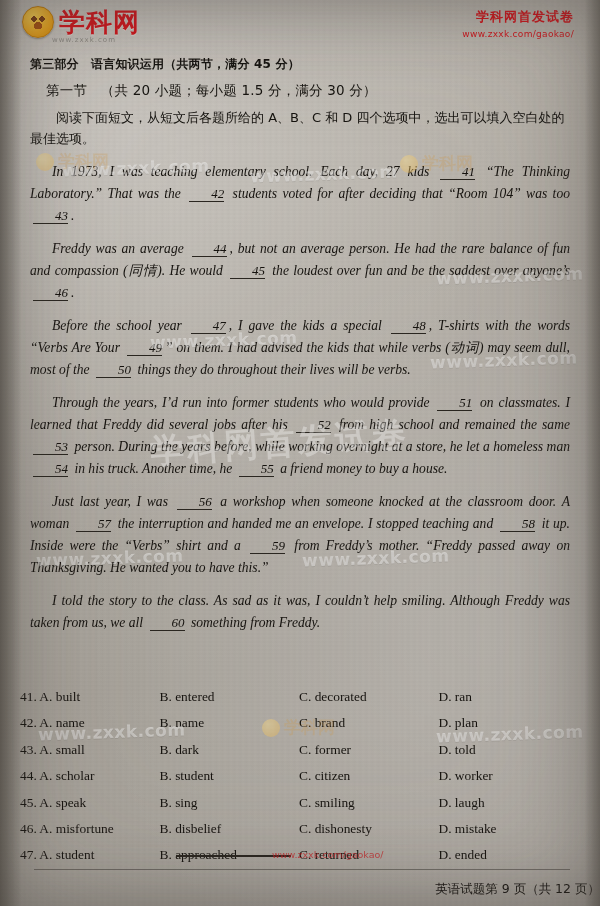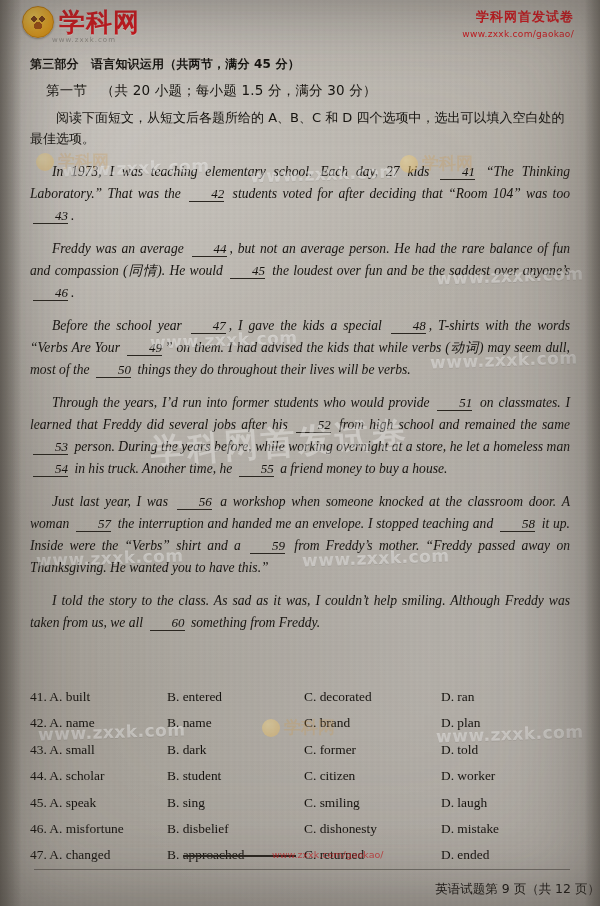--- a/index.html
+++ b/index.html
@@ -94,21 +94,21 @@
     font-size:13.6px;line-height:1.62;margin:11px 4px 0 0;text-align:justify;
     text-indent:22px;color:#16130f;font-style:italic;
   }
   .bl{
     display:inline-block;min-width:34px;text-align:center;
     border-bottom:1.2px solid #2a2620;margin:0 3px;
     font-size:13px;line-height:1.1;
   }
 
   
-  .opts{position:absolute;left:30px;right:22px;top:690px;}
+  .opts{position:absolute;left:20px;right:22px;top:690px;}
   .orow{display:flex;font-size:13.4px;line-height:1.0;margin-bottom:13px;color:#16130f;}
   .oc{flex:0 0 25%;}
   .oc.first{flex:0 0 25%;}
   .strike{position:relative;}
   .strike:after{
     content:"";position:absolute;left:16px;right:8px;top:52%;height:1.4px;background:#2a2620;
   }
 
   
   .footer{
@@ -213,21 +213,21 @@
         <div class="oc"><span>C. smiling</span></div>
         <div class="oc"><span>D. laugh</span></div>
       </div>
       <div class="orow">
         <div class="oc first"><span>46. </span> <span>A. misfortune</span></div>
         <div class="oc"><span>B. disbelief</span></div>
         <div class="oc"><span>C. dishonesty</span></div>
         <div class="oc"><span>D. mistake</span></div>
       </div>
       <div class="orow">
-        <div class="oc first"><span>47. </span> <span>A. changed</span></div>
+        <div class="oc first"><span>47. </span> <span>A. student</span></div>
         <div class="oc strike"><span>B. approached</span></div>
         <div class="oc"><span>C. returned</span></div>
         <div class="oc"><span>D. ended</span></div>
       </div>
     </div>
 
   <div class="wm wm-url" style="left:62px;top:158px;transform:rotate(-2deg);">www.zxxk.com</div>
   <div class="wm wm-url" style="left:250px;top:164px;transform:rotate(-2deg);">www.zxxk.com</div>
   <div class="wm wm-url" style="left:436px;top:266px;transform:rotate(-2deg);">www.zxxk.com</div>
   <div class="wm wm-url" style="left:150px;top:330px;transform:rotate(-2deg);">www.zxxk.com</div>

